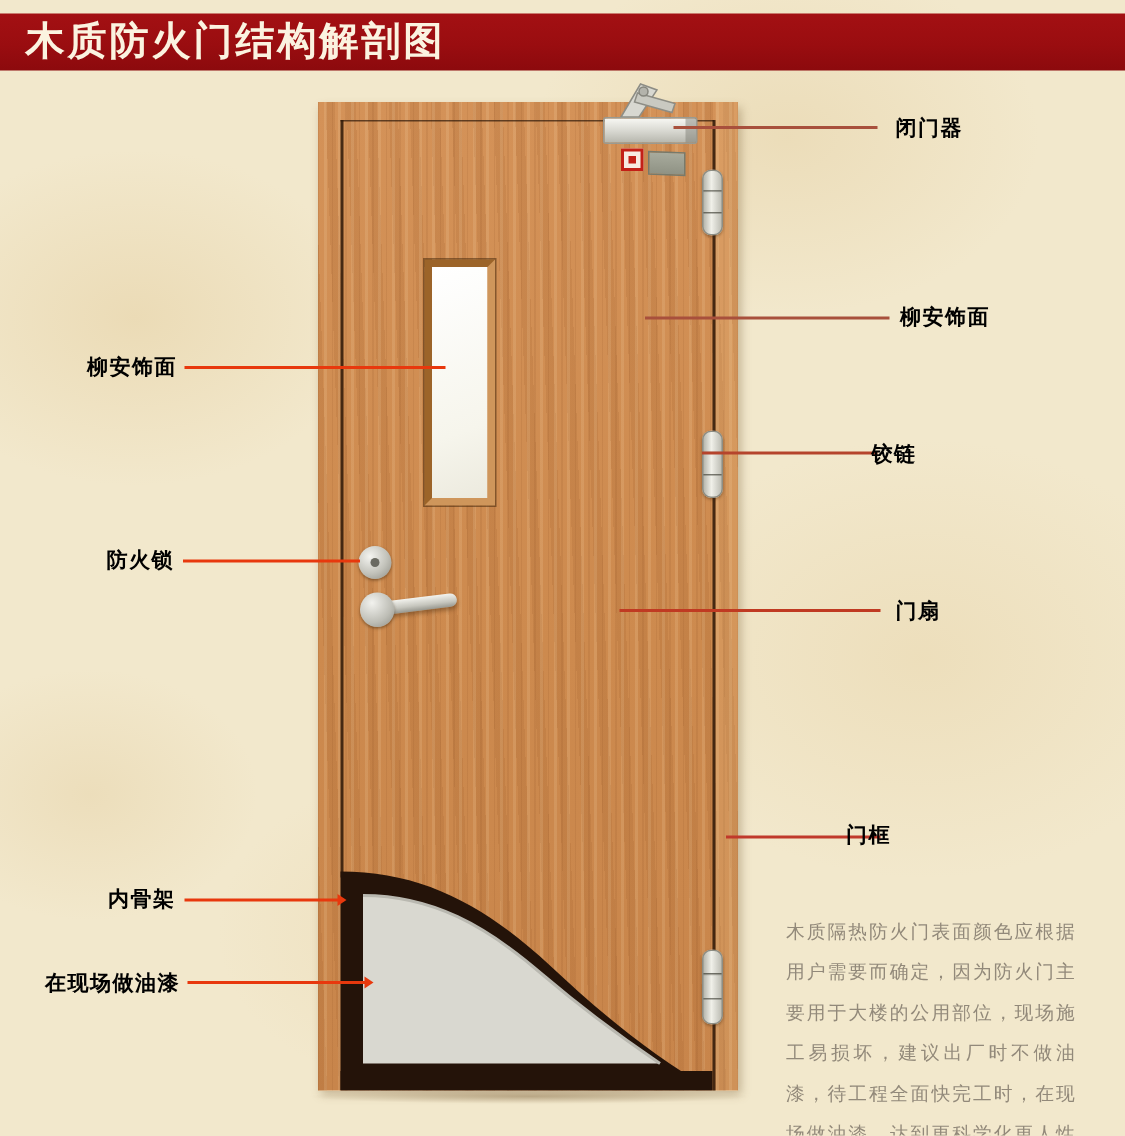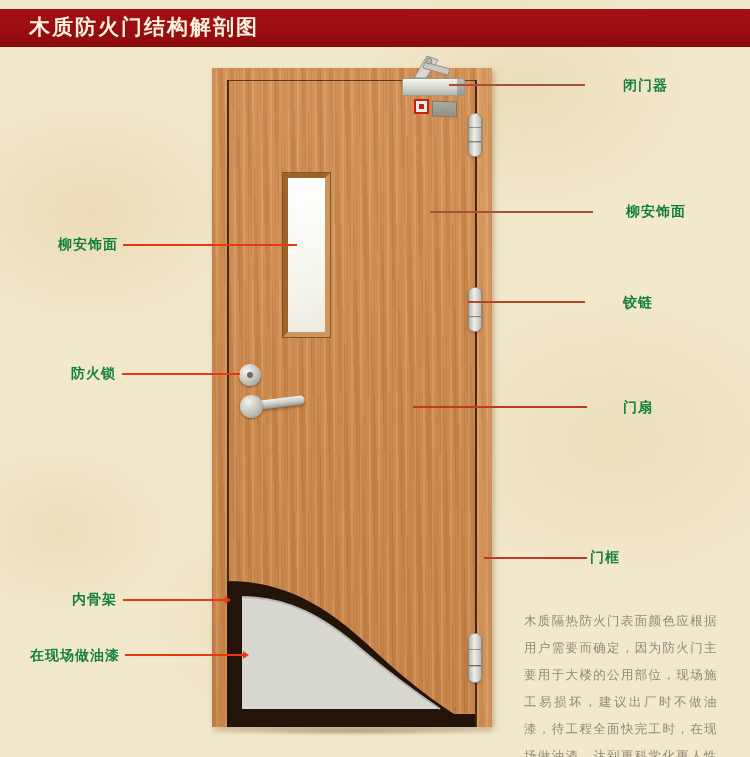--- a/index.html
+++ b/index.html
@@ -13,21 +13,21 @@
       radial-gradient(ellipse 200px 150px at 38% 82%, rgba(229,206,160,.32), transparent 70%),
       radial-gradient(ellipse 240px 170px at 70% 12%, rgba(219,191,136,.28), transparent 70%),
       radial-gradient(ellipse 160px 120px at 8% 70%, rgba(219,191,136,.25), transparent 70%);
   }
   .banner{
     position:absolute;left:0;top:9px;width:750px;height:38px;
     background:linear-gradient(180deg,#a31013,#9a0d10 55%,#8c0a0d);
     display:flex;align-items:center;
   }
   .banner h1{
-    margin:16px;padding:0 0 2px 13px;font-size:21px;line-height:34px;
+    margin:4px;padding:0 0 2px 13px;font-size:26px;line-height:34px;
     font-weight:bold;color:#fbf3e0;letter-spacing:2px;white-space:nowrap;
   }
   
   .door{
     position:absolute;left:212px;top:68px;width:280px;height:659px;
     background:
       repeating-linear-gradient(90deg, rgba(120,60,20,.10) 0 1px, rgba(0,0,0,0) 1px 4px, rgba(255,230,190,.14) 4px 6px, rgba(0,0,0,0) 6px 9px),
       repeating-linear-gradient(88deg, rgba(150,85,35,.16) 0 6px, rgba(0,0,0,0) 6px 14px),
       linear-gradient(180deg,#d49258 0%,#cd8a4e 55%,#c8854b 100%);
     box-shadow:2px 3px 6px rgba(110,80,40,.35);
@@ -89,22 +89,22 @@
     position:absolute;left:204px;top:726px;width:298px;height:10px;border-radius:50%;
     background:radial-gradient(ellipse at center, rgba(110,80,40,.35), rgba(110,80,40,0) 70%);
   }
   
   .line{position:absolute;height:2px;}
   .line.arrow::after{
     content:"";position:absolute;right:-6px;top:-3px;
     border:4px solid transparent;border-left:6px solid currentColor;
   }
   .lbl{
-    position:absolute;font-size:14px;font-weight:bold;color:#15803d;
-    letter-spacing:1px;white-space:nowrap;line-height:15px;margin-left:26px;
+    position:absolute;font-size:14px;font-weight:bold;color:#000000;
+    letter-spacing:1px;white-space:nowrap;line-height:15px;
   }
   .lbl.right-align{text-align:right;}
   .note{
     position:absolute;left:524px;top:608px;width:193px;
     font-size:12.5px;line-height:27px;color:#92897a;letter-spacing:.5px;
     word-break:break-all;text-align:justify;
   }
 </style>
 </head>
 <body>
@@ -164,17 +164,17 @@
 <div class="line" style="left:413px;top:406px;width:174px;background:#c03a22;color:#c03a22;"></div>
 <div class="line" style="left:484px;top:557px;width:103px;background:#c0392b;color:#c0392b;"></div>
 
 <div class="lbl right-align" style="right:632px;top:237px;">柳安饰面</div>
 <div class="lbl right-align" style="right:634px;top:366px;">防火锁</div>
 <div class="lbl right-align" style="right:633px;top:592px;">内骨架</div>
 <div class="lbl right-align" style="right:630px;top:648px;">在现场做油漆</div>
 
 <div class="lbl" style="left:597px;top:78px;">闭门器</div>
 <div class="lbl" style="left:600px;top:204px;">柳安饰面</div>
-<div class="lbl" style="left:597px;top:295px;">铰链</div>
+<div class="lbl" style="left:581px;top:295px;">铰链</div>
 <div class="lbl" style="left:597px;top:400px;">门扇</div>
 <div class="lbl" style="left:564px;top:550px;font-family:Liberation Serif, serif;">门框</div>
 
 <div class="note">木质隔热防火门表面颜色应根据用户需要而确定，因为防火门主要用于大楼的公用部位，现场施工易损坏，建议出厂时不做油漆，待工程全面快完工时，在现场做油漆。达到更科学化更人性化的服务。</div>
 
 </body></html>

